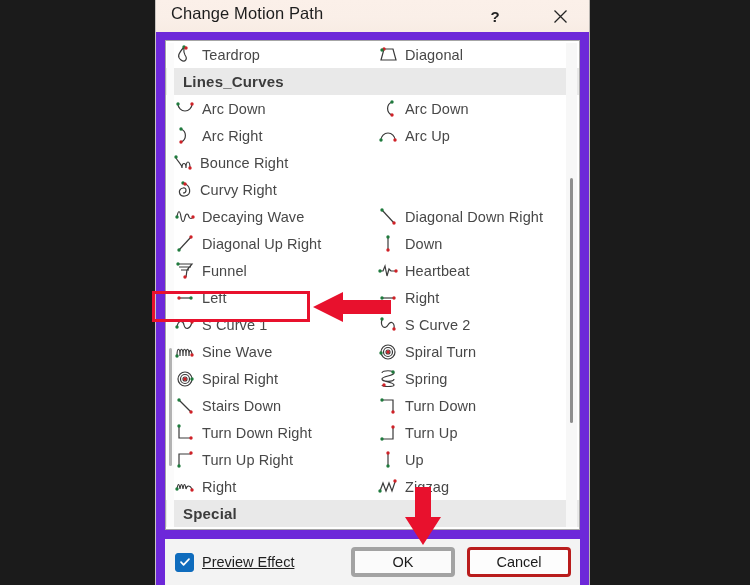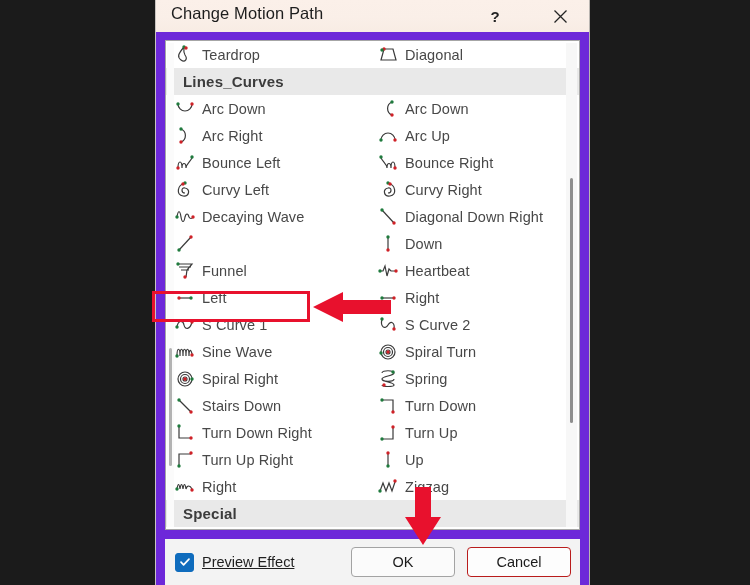--- a/index.html
+++ b/index.html
@@ -127,22 +127,22 @@
   #btns{margin-left:auto;display:flex;gap:12px;}
   .dlg-btn{
     height:30px;min-width:104px;
     border-radius:4px;
     display:flex;align-items:center;justify-content:center;
     font-size:14.5px;color:#1b1b1b;
     background:#fdfdfd;
     box-sizing:border-box;
     cursor:default;user-select:none;
   }
-  #ok-button{border:1px solid #a3a3a3;background:#fbfbfb;}
-  #cancel-button{border:1px solid #b91c1c;}
+  #ok-button{border:4px solid #a3a3a3;background:#fbfbfb;}
+  #cancel-button{border:3px solid #b91c1c;}
   
   #highlight-rect{
     position:absolute;left:152px;top:291px;width:158px;height:31px;
     border:3px solid #e8112d;
     box-sizing:border-box;
     pointer-events:none;
   }
   #arrow-left{
     position:absolute;left:313px;top:290px;width:78px;height:34px;
     pointer-events:none;
@@ -243,54 +243,34 @@
                     <circle cx="4" cy="15" r="1.7" fill="#1f7a3d"></circle>
                     <circle cx="18" cy="15" r="1.7" fill="#cf2127"></circle>
                   </svg>
                 </span>
                 <span class="lbl">Arc Up</span>
               </div>
             </div>
           </div>
           <div class="row">
             <div class="pair">
-              <div class="cell c1">
-                <span class="ico">
-                  <svg width="22" height="22" viewBox="0 0 22 22">
-                    <path d="M4 16 C4 8 8 8 8 16 C8 10 12 10 12 16 C12 12 16 10 18 6" stroke="#3a3a3a" stroke-width="1.2" fill="none"></path>
-                    <circle cx="4" cy="16" r="1.7" fill="#cf2127"></circle>
-                    <circle cx="18" cy="5" r="1.7" fill="#1f7a3d"></circle>
-                  </svg>
-                </span>
-                <span class="lbl">Bounce Left</span>
-              </div>
               <div class="cell c2">
                 <span class="ico">
                   <svg width="22" height="22" viewBox="0 0 22 22">
                     <path d="M4 6 C6 10 10 12 10 16 C10 10 14 10 14 16 C14 8 18 8 18 16" stroke="#3a3a3a" stroke-width="1.2" fill="none"></path>
                     <circle cx="4" cy="5" r="1.7" fill="#1f7a3d"></circle>
                     <circle cx="18" cy="16" r="1.7" fill="#cf2127"></circle>
                   </svg>
                 </span>
                 <span class="lbl">Bounce Right</span>
               </div>
             </div>
           </div>
           <div class="row">
             <div class="pair">
-              <div class="cell c1">
-                <span class="ico">
-                  <svg width="22" height="22" viewBox="0 0 22 22">
-                    <path d="M11 4 C3 6 2 16 9 17 C15 18 17 10 11 9 C7 8 7 14 11 14" stroke="#3a3a3a" stroke-width="1.2" fill="none"></path>
-                    <circle cx="11" cy="4" r="1.7" fill="#1f7a3d"></circle>
-                    <circle cx="9" cy="5" r="1.7" fill="#cf2127"></circle>
-                  </svg>
-                </span>
-                <span class="lbl">Curvy Left</span>
-              </div>
               <div class="cell c2">
                 <span class="ico">
                   <svg width="22" height="22" viewBox="0 0 22 22">
                     <path d="M11 4 C19 6 20 16 13 17 C7 18 5 10 11 9 C15 8 15 14 11 14" stroke="#3a3a3a" stroke-width="1.2" fill="none"></path>
                     <circle cx="11" cy="4" r="1.7" fill="#1f7a3d"></circle>
                     <circle cx="13" cy="5" r="1.7" fill="#cf2127"></circle>
                   </svg>
                 </span>
                 <span class="lbl">Curvy Right</span>
               </div>
@@ -323,20 +303,21 @@
           <div class="row">
             <div class="pair">
               <div class="cell c1">
                 <span class="ico">
                   <svg width="22" height="22" viewBox="0 0 22 22">
                     <path d="M5 17 L17 4" stroke="#3a3a3a" stroke-width="1.2" fill="none"></path>
                     <circle cx="5" cy="17" r="1.7" fill="#1f7a3d"></circle>
                     <circle cx="17" cy="4" r="1.7" fill="#cf2127"></circle>
                   </svg>
                 </span>
+                <span class="lbl">Diagonal Up Right</span>
               </div>
               <div class="cell c2">
                 <span class="ico">
                   <svg width="22" height="22" viewBox="0 0 22 22">
                     <path d="M11 4 L11 17" stroke="#3a3a3a" stroke-width="1.2" fill="none"></path>
                     <circle cx="11" cy="4" r="1.7" fill="#1f7a3d"></circle>
                     <circle cx="11" cy="17" r="1.7" fill="#cf2127"></circle>
                   </svg>
                 </span>
                 <span class="lbl">Down</span>

